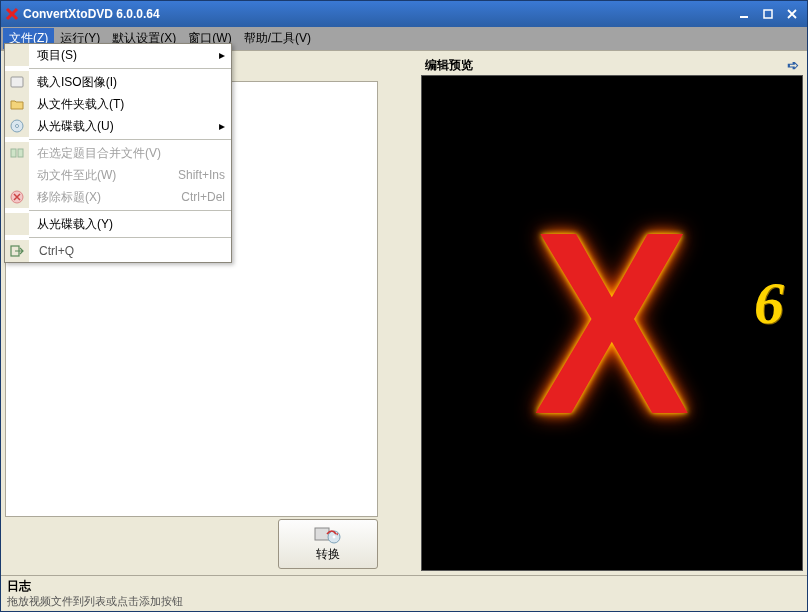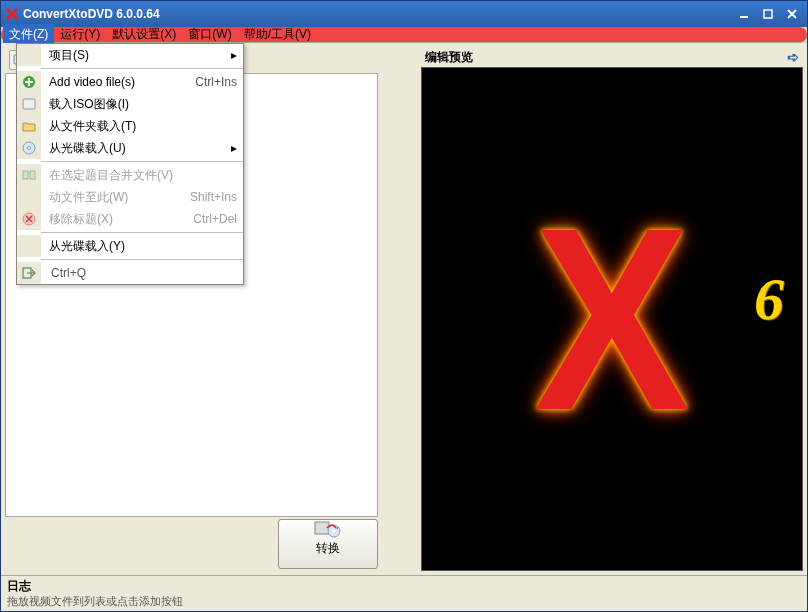--- a/index.html
+++ b/index.html
@@ -8,26 +8,26 @@
 .window { width: 808px; height: 612px; display: flex; flex-direction: column; border: 1px solid #1a3b6e; }
 
 
 .titlebar { height: 26px; background: linear-gradient(to bottom, #3a79d4, #2b5fa6); display: flex; align-items: center; padding: 0 4px; color: #fff; }
 .titlebar .app-icon { width: 14px; height: 14px; margin-right: 4px; display: flex; align-items: center; justify-content: center; }
 .titlebar .title-text { flex: 1; font-weight: bold; font-size: 12px; }
 .titlebar .win-btns { display: flex; gap: 2px; }
 .titlebar .win-btn { width: 22px; height: 16px; display: flex; align-items: center; justify-content: center; color: #fff; cursor: pointer; }
 
 
-.menubar { height: 16px; background: #ef4444; border-bottom: 1px solid #aca899; display: flex; align-items: center; padding: 0 2px; border-radius: 9px; }
+.menubar { height: 24px; background: #a3a3a3; border-bottom: 1px solid #aca899; display: flex; align-items: center; padding: 0 2px; }
 .menubar .menu-item { padding: 2px 6px; cursor: pointer; }
 .menubar .menu-item.active { background: #316ac5; color: #fff; }
 
 
-.dropdown { position: absolute; left: 16px; top: 43px; width: 228px; background: #fff; border: 1px solid #8a867a; box-shadow: 2px 2px 4px rgba(0,0,0,0.25); z-index: 100; }
+.dropdown { position: absolute; left: 4px; top: 43px; width: 228px; background: #fff; border: 1px solid #8a867a; box-shadow: 2px 2px 4px rgba(0,0,0,0.25); z-index: 100; }
 .dropdown .dd-row { display: flex; align-items: center; height: 22px; padding: 0 6px 0 0; cursor: pointer; position: relative; }
 .dropdown .dd-icon { width: 24px; height: 22px; display: flex; align-items: center; justify-content: center; background: #ece9d8; }
 .dropdown .dd-label { flex: 1; padding-left: 8px; }
 .dropdown .dd-shortcut { color: #555; padding-left: 10px; }
 .dropdown .dd-arrow { width: 10px; text-align: right; }
 .dropdown .dd-sep { height: 1px; background: #c0c0b8; margin: 2px 0 2px 24px; }
 .dropdown .dd-row.disabled .dd-label, .dropdown .dd-row.disabled .dd-shortcut { color: #a0a0a0; }
 
 
 .client { flex: 1; display: flex; flex-direction: column; background: #ece9d8; }
@@ -37,21 +37,21 @@
 .left-panel { flex: 1; display: flex; flex-direction: column; min-width: 0; }
 .toolbar { height: 26px; display: flex; align-items: center; gap: 6px; padding: 2px 4px; }
 .toolbar .tb-btn { width: 22px; height: 20px; border: 1px solid #aca899; background: #f5f3ea; display: flex; align-items: center; justify-content: center; cursor: pointer; border-radius: 2px; }
 .toolbar .slider { flex: 0 0 140px; height: 4px; background: #c0beb4; border-radius: 2px; position: relative; margin: 0 8px; }
 .toolbar .slider::after { content: ""; position: absolute; top: -5px; left: 70%; width: 12px; height: 12px; border-radius: 50%; background: #f0eee4; border: 1px solid #9a9382; }
 
 .drop-area { flex: 1; background: #fff; border: 1px solid #aca899; display: flex; flex-direction: column; align-items: center; justify-content: flex-start; padding-top: 80px; color: #888; font-size: 18px; }
 .drop-area .add-circle { width: 30px; height: 30px; border-radius: 50%; background: radial-gradient(circle at 30% 30%, #7ed957, #2e9e2e); display: flex; align-items: center; justify-content: center; color: #fff; font-size: 20px; font-weight: bold; margin-bottom: 6px; border: 1px solid #2a7a2a; }
 
 .convert-row { height: 54px; display: flex; justify-content: flex-end; align-items: center; padding: 4px 0; }
-.convert-btn { width: 100px; height: 50px; border: 1px solid #9a9382; background: linear-gradient(#fdfdfd,#e8e6db); border-radius: 3px; display: flex; flex-direction: column; align-items: center; justify-content: flex-start; cursor: pointer; gap: 2px; }
+.convert-btn { width: 100px; height: 50px; border: 1px solid #9a9382; background: linear-gradient(#fdfdfd,#e8e6db); border-radius: 3px; display: flex; flex-direction: column; align-items: center; justify-content: center; cursor: pointer; gap: 2px; }
 .convert-btn .ci { font-size: 16px; }
 
 
 .right-panel { width: 382px; display: flex; flex-direction: column; margin-left: 37px; }
 .preview-header { height: 20px; display: flex; align-items: center; padding: 0 4px; font-weight: bold; }
 .preview-header .spacer { flex: 1; }
 .preview-header .arrow-btn { color: #2b5fa6; font-size: 14px; cursor: pointer; }
 .preview-box { flex: 1; background: #000; border: 1px solid #555; display: flex; align-items: center; justify-content: center; position: relative; }
 .logo-x { font-size: 260px; font-weight: 900; font-family: "Arial Black", sans-serif; color: #e62020; text-shadow: 0 0 6px #ffd400, 0 0 12px #ff7c00, 0 0 24px #ff3c00; transform: scaleX(0.9); }
 .logo-6 { position: absolute; right: 18px; top: 46%; transform: translateY(-50%); font-size: 60px; font-style: italic; font-weight: bold; color: #ffd400; font-family: Georgia, serif; text-shadow: 1px 1px 0 #8a6a00; }
@@ -102,30 +102,20 @@
     <div class="menu-item">帮助/工具(V)</div>
   </div>
 
   <div class="dropdown">
     <div class="dd-row">
       <span class="dd-icon"></span>
       <span class="dd-label">项目(S)</span>
       <span class="dd-arrow">▸</span>
     </div>
     <div class="dd-sep"></div>
-    <div class="dd-row">
-      <span class="dd-icon">
-        <svg width="14" height="14">
-            <circle cx="7" cy="7" r="6" fill="#3aa83a"></circle>
-            <path d="M7 3 V11 M3 7 H11" stroke="#fff" stroke-width="2"></path>
-          </svg>
-      </span>
-      <span class="dd-label">Add video file(s)</span>
-      <span class="dd-shortcut">Ctrl+Ins</span>
-    </div>
     <div class="dd-row">
       <span class="dd-icon">
         <svg width="14" height="12">
             <rect x="1" y="1" width="12" height="10" rx="1" fill="#eee" stroke="#999"></rect>
           </svg>
       </span>
       <span class="dd-label">载入ISO图像(I)</span>
     </div>
     <div class="dd-row">
       <span class="dd-icon">

